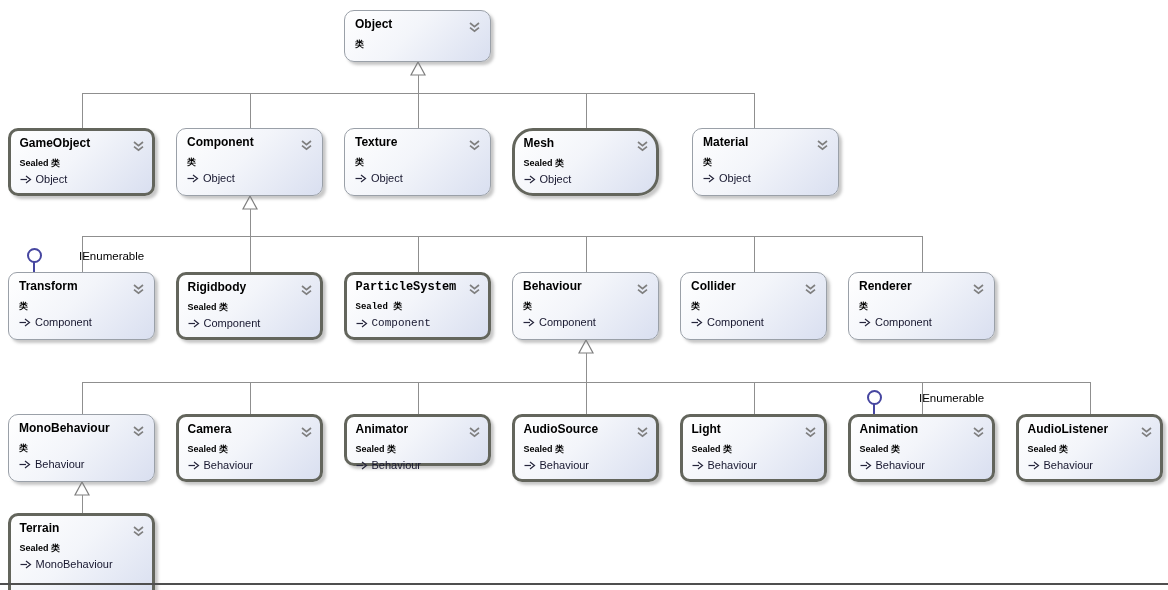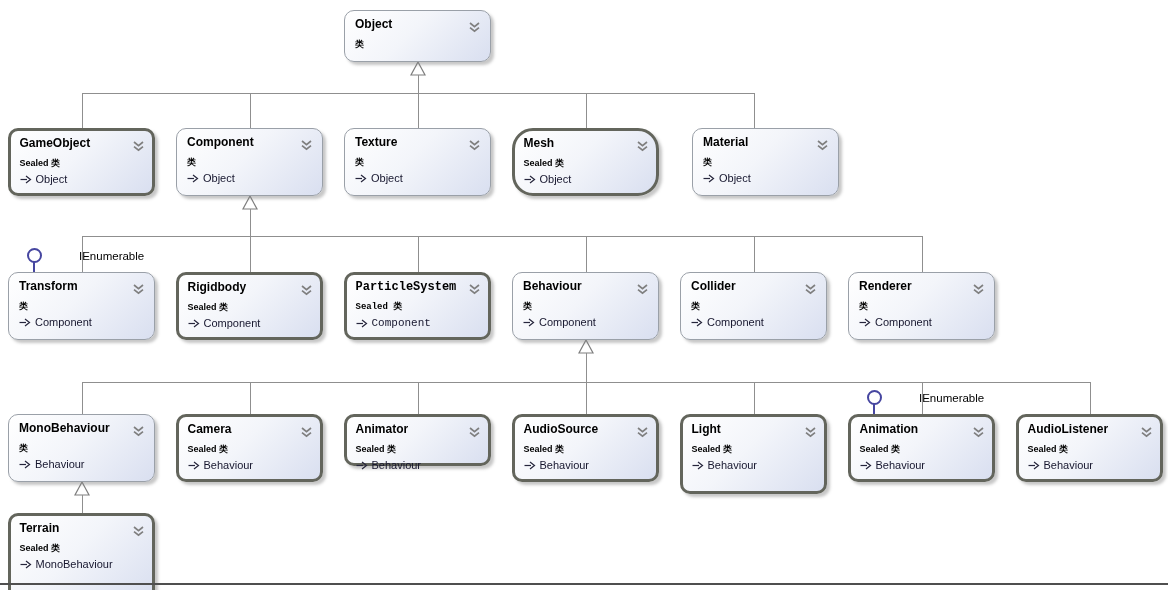--- a/index.html
+++ b/index.html
@@ -179,21 +179,21 @@
     </div>
     <div class="node-mod">类</div>
     <div class="node-base">
       <svg width="12" height="9" viewBox="0 0 12 9">
         <line x1="0.5" y1="4.5" x2="7" y2="4.5" stroke="#26263c" stroke-width="1.2"></line>
         <polyline points="6,1 10.5,4.5 6,8" fill="none" stroke="#26263c" stroke-width="1.2"></polyline>
       </svg>
       <span>Object</span>
     </div>
   </div>
-      <div class="node" style="left: 8px; top: 272px; width: 147px; height: 68px;">
+      <div class="node" style="left: 8px; top: 272px; width: 147px; height: 68px; border-radius: 9px;">
     <div class="node-title-row">
       <span class="node-title">Transform</span>
       <span class="chevron">
         <svg width="13" height="11" viewBox="0 0 13 11">
           <polyline points="2,1 6.5,4.6 11,1" fill="none" stroke="#7f7f7f" stroke-width="1.7"></polyline>
           <polyline points="2,5.6 6.5,9.2 11,5.6" fill="none" stroke="#7f7f7f" stroke-width="1.7"></polyline>
         </svg>
       </span>
     </div>
     <div class="node-mod">类</div>
@@ -374,21 +374,21 @@
     </div>
     <div class="node-mod">Sealed 类</div>
     <div class="node-base">
       <svg width="12" height="9" viewBox="0 0 12 9">
         <line x1="0.5" y1="4.5" x2="7" y2="4.5" stroke="#26263c" stroke-width="1.2"></line>
         <polyline points="6,1 10.5,4.5 6,8" fill="none" stroke="#26263c" stroke-width="1.2"></polyline>
       </svg>
       <span>Behaviour</span>
     </div>
   </div>
-      <div class="node sealed" style="left: 680px; top: 414px; width: 147px; height: 80px;">
+      <div class="node sealed" style="left: 680px; top: 414px; width: 147px; height: 68px;">
     <div class="node-title-row">
       <span class="node-title">Light</span>
       <span class="chevron">
         <svg width="13" height="11" viewBox="0 0 13 11">
           <polyline points="2,1 6.5,4.6 11,1" fill="none" stroke="#7f7f7f" stroke-width="1.7"></polyline>
           <polyline points="2,5.6 6.5,9.2 11,5.6" fill="none" stroke="#7f7f7f" stroke-width="1.7"></polyline>
         </svg>
       </span>
     </div>
     <div class="node-mod">Sealed 类</div>

